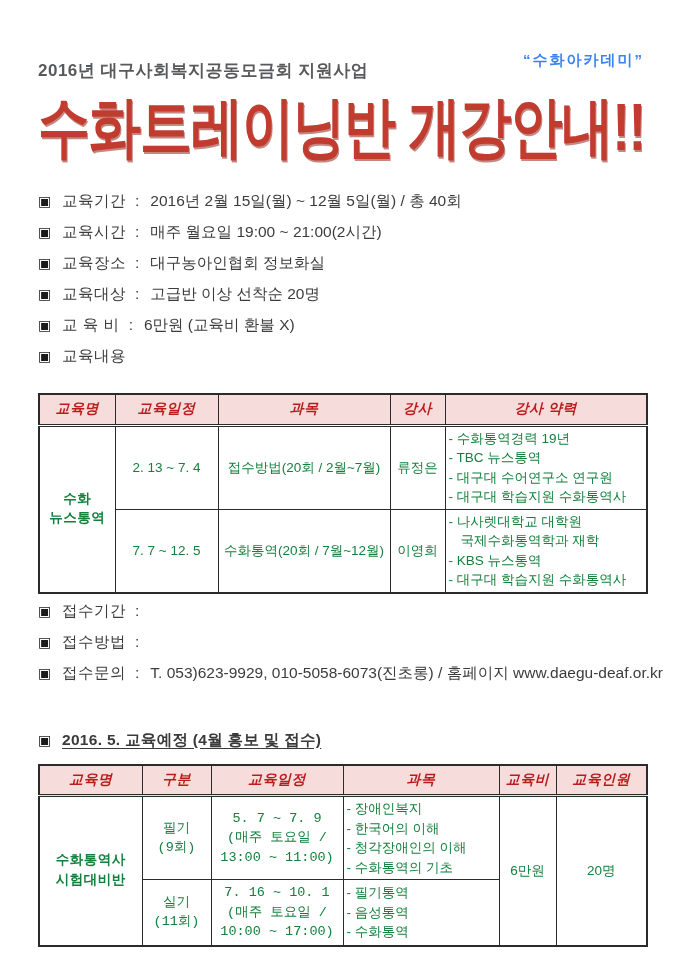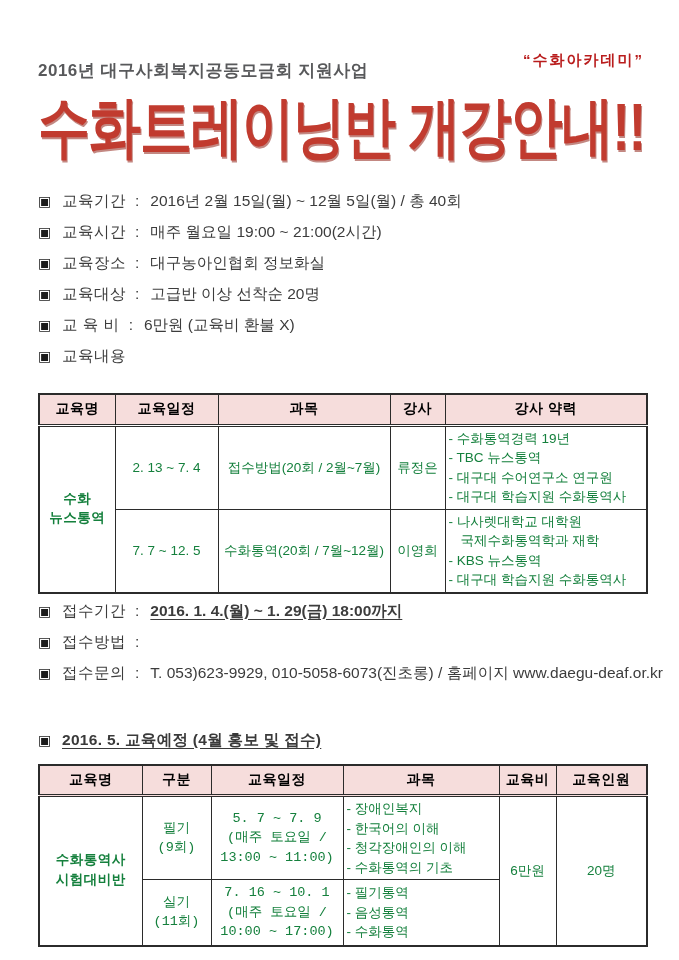--- a/index.html
+++ b/index.html
@@ -7,21 +7,21 @@
   body {
     width: 679px; height: 960px; margin: 0 auto;
     font-family: "Liberation Sans", "DejaVu Sans", sans-serif;
     color: #3c3c3c; overflow: hidden;
   }
   .page { width: 679px; height: 791px; padding: 50px 33px 0 38px; position: relative; background:#fff; }
 
   
   .header-row { display: flex; justify-content: space-between; align-items: flex-start; }
   .subtitle { font-size: 17px; font-weight: bold; color: #58595b; letter-spacing: .5px; margin-top: 9px; white-space: nowrap; }
-  .academy  { font-size: 15px; font-weight: bold; color: #b91c1c; letter-spacing: 2px; margin-top: 1px; margin-right: 2px; white-space: nowrap; }
+  .academy  { font-size: 15px; font-weight: bold; color: #3b82f6; letter-spacing: 2px; margin-top: 1px; margin-right: 2px; white-space: nowrap; }
 
   .main-title {
     margin-top: 3px; height: 88px;
     font-size: 52px; line-height: 66px; font-weight: bold;
     color: #c13b2f; letter-spacing: -1px; white-space: nowrap;
     transform: scaleY(1.28); transform-origin: left top;
     text-shadow: 1px 1px 0 rgba(146,38,28,.55);
   }
 
   
@@ -34,21 +34,21 @@
   .item-value { white-space: nowrap; }
   .underline-strong { font-weight: bold; text-decoration: underline; text-underline-offset: 3px; }
 
   
   .section-title-row { margin-top: 36px; display: flex; align-items: baseline; font-size: 15.5px; font-weight: bold; color: #3a3a3a; }
   .section-title { text-decoration: underline; text-underline-offset: 3px; letter-spacing: .3px; }
 
   
   table.tbl { border-collapse: collapse; table-layout: fixed; width: 608px; border: 2px solid #2b2b2b; }
   .tbl th, .tbl td { border: 1px solid #2b2b2b; vertical-align: middle; text-align: center; padding: 2px 3px; }
-  .tbl th { background: #f6dddc; font-size: 14px; font-weight: bold; color: #000000; height: 31px; border-bottom: 3px double #2b2b2b; letter-spacing: .5px; }
+  .tbl th { background: #f6dddc; font-size: 14px; font-weight: bold; color: #b91c1c; height: 31px; border-bottom: 3px double #2b2b2b; letter-spacing: .5px; font-style: italic; }
   .tbl td { font-size: 13.5px; color: #15803d; }
   .tbl1 { margin-top: 16px; }
   .tbl2 { margin-top: 13px; }
   .row-h78 td { height: 78px; }
   .row-h80 td { height: 80px; }
   .row-h66 td { height: 66px; }
   .cell-left { text-align: left; padding-left: 7px; }
   .cell-bold { font-weight: bold; letter-spacing: .5px; }
   .mline div { line-height: 19.5px; white-space: nowrap; font-family: Liberation Mono, monospace; }
   .mline-left div { line-height: 19.5px; text-align: left; white-space: nowrap; }
@@ -148,21 +148,20 @@
         </td>
       </tr>
     </tbody>
   </table>
 
   <div class="apply-list">
     <div class="line-item">
       <span class="bullet">▣</span>
       <span class="item-label">접수기간</span>
       <span class="item-sep">:</span>
-      <span class="item-value underline-strong">2016. 1. 4.(월) ~ 1. 29(금) 18:00까지</span>
     </div>
     <div class="line-item">
       <span class="bullet">▣</span>
       <span class="item-label">접수방법</span>
       <span class="item-sep">:</span>
     </div>
     <div class="line-item">
       <span class="bullet">▣</span>
       <span class="item-label">접수문의</span>
       <span class="item-sep">:</span>

